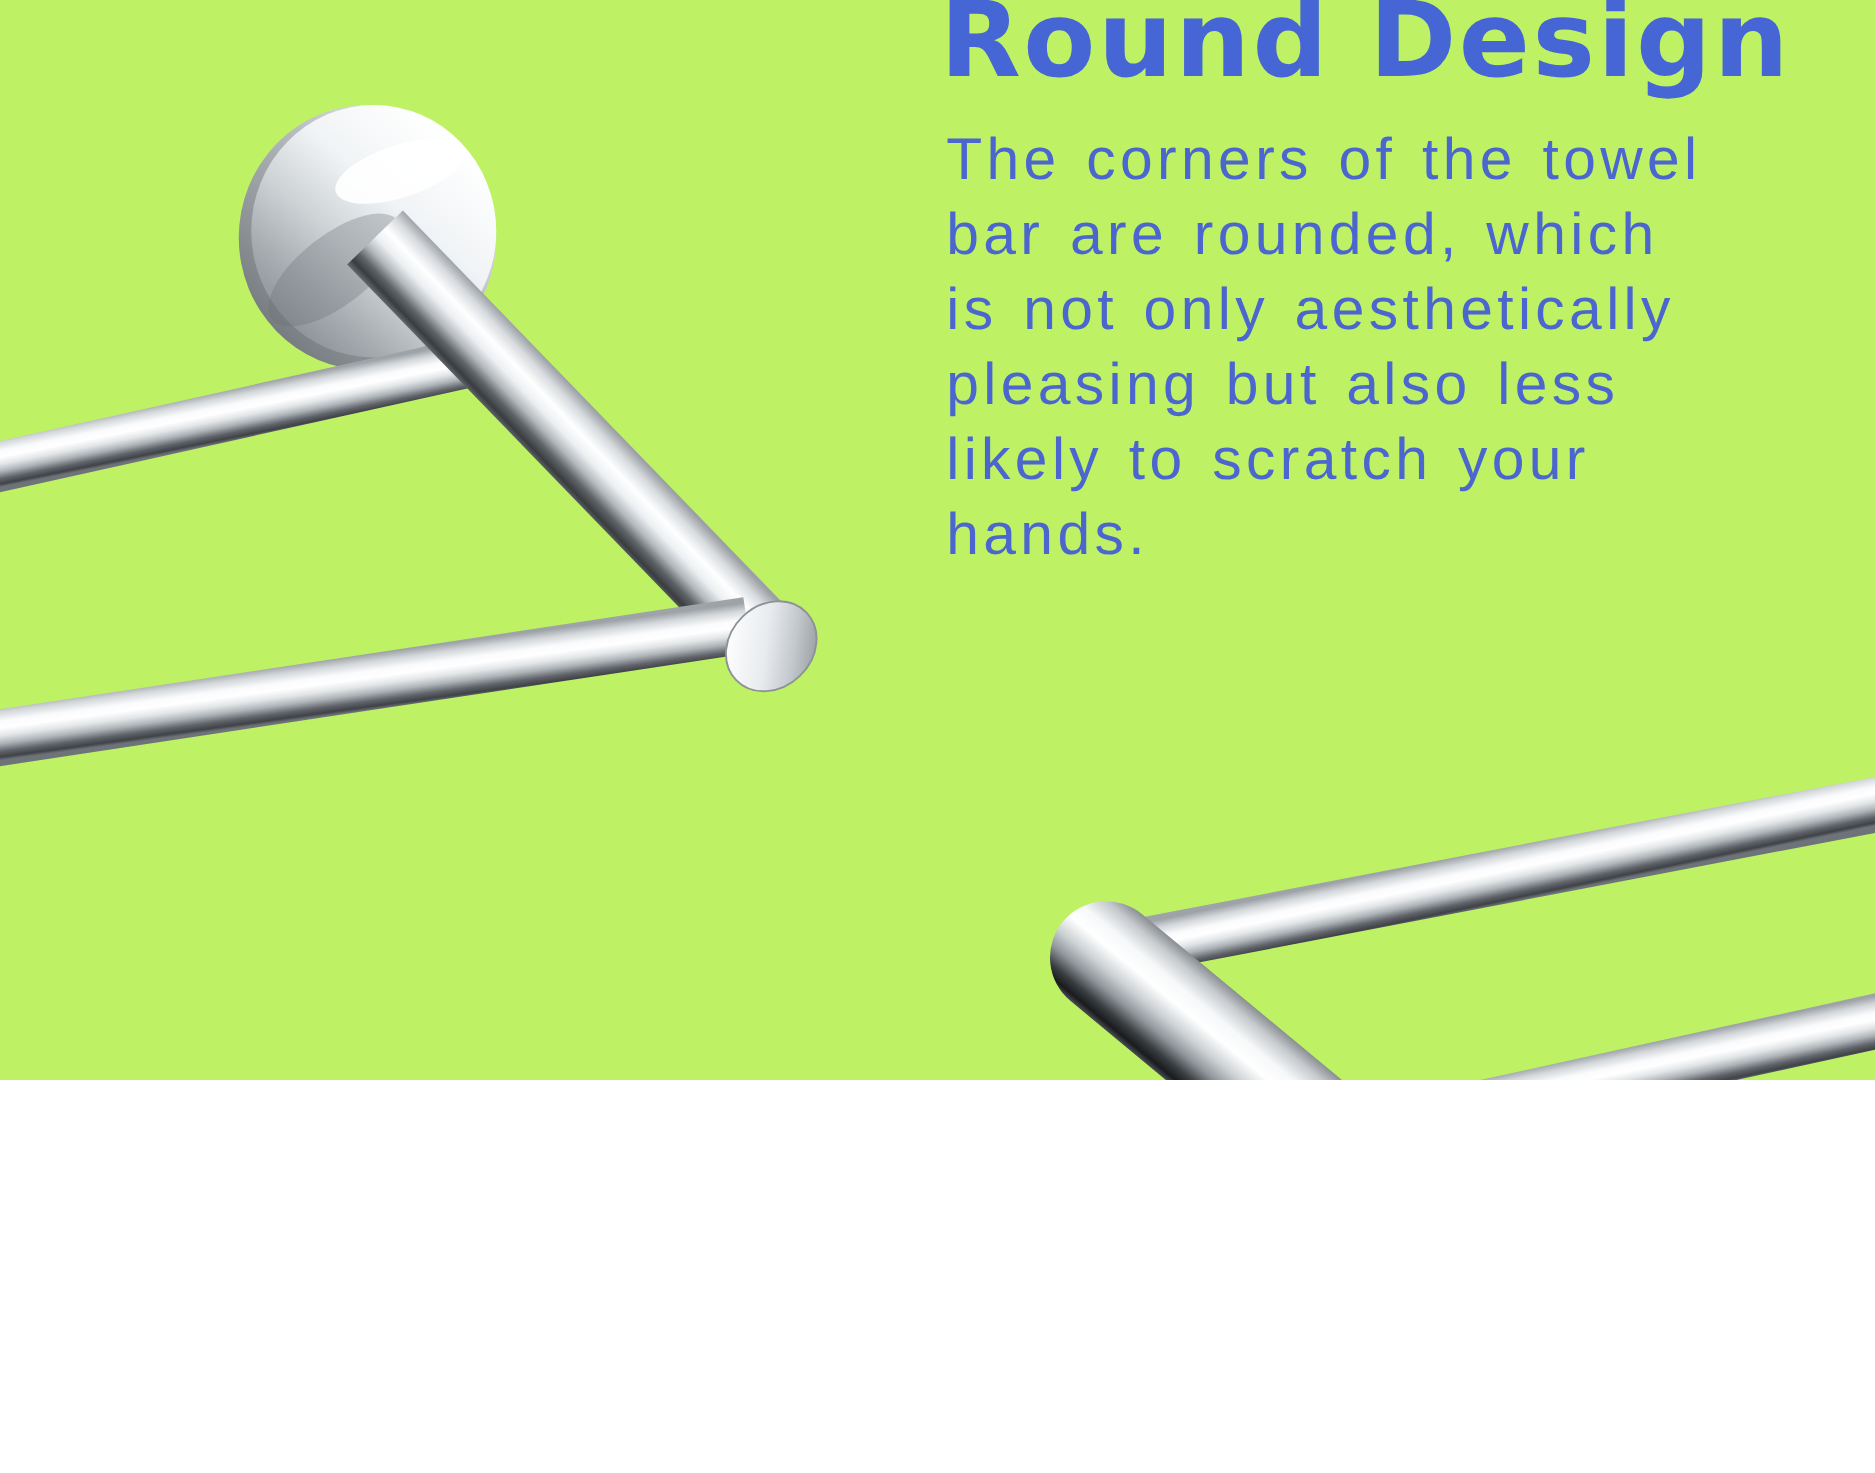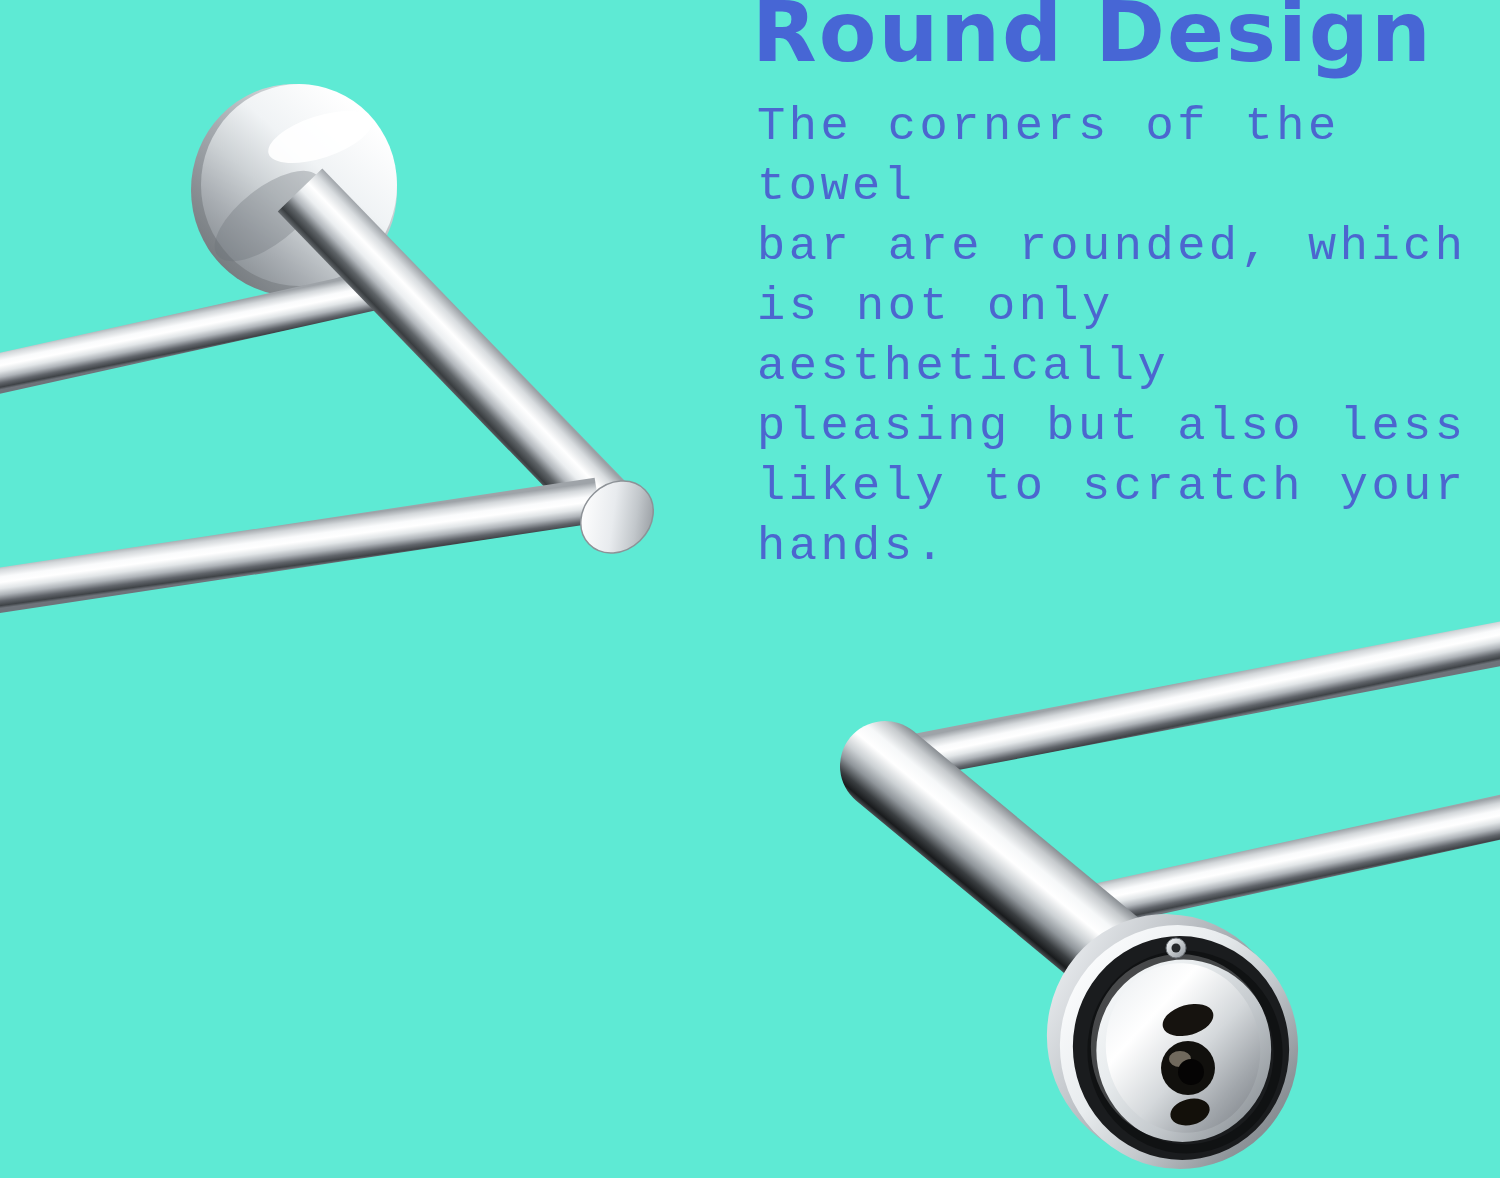--- a/index.html
+++ b/index.html
@@ -1,33 +1,33 @@
 <!DOCTYPE html>
 <html style="--heading: #4766d5; --body: #4c66cf;"><head>
 <meta charset="utf-8">
 <style>
   html,body{margin:0;padding:0;background:#ffffff;}
   .canvas{
-    position:relative;width:1500px;height:1178px;background:#5eead4;
+    position:relative;width:1500px;height:864px;background:#bef264;
     overflow:hidden;font-family:"DejaVu Sans",sans-serif;
   }
   figure{margin:0;padding:0;position:absolute;}
   .photo-front{left:0;top:40px;width:700px;height:660px;}
   .photo-back{left:830px;top:575px;width:670px;height:603px;}
   .feature{position:absolute;}
   .feature h1,.feature h2{
     margin:0;font-weight:bold;font-size:84px;line-height:1;
     letter-spacing:2px;color:var(--heading,#4766d5);
     font-family:"DejaVu Sans",sans-serif;
   }
   .feature p{
     margin:0;font-size:47px;line-height:60px;
     letter-spacing:3.5px;word-spacing:4px;
     color:var(--body,#4c66cf);white-space:pre-line;
-    font-family:Liberation Mono, monospace;
+    font-family:Liberation Sans, sans-serif;
   }
   .feature-round{left:752px;top:-10px;width:748px;}
   .feature-round p{position:absolute;left:5px;top:107px;width:740px;}
   .feature-install{left:138px;top:806px;width:700px;}
   .feature-install p{position:absolute;left:4px;top:119px;width:690px;line-height:60px;}
 </style>
 </head>
 <body>
 
 <div class="canvas">

